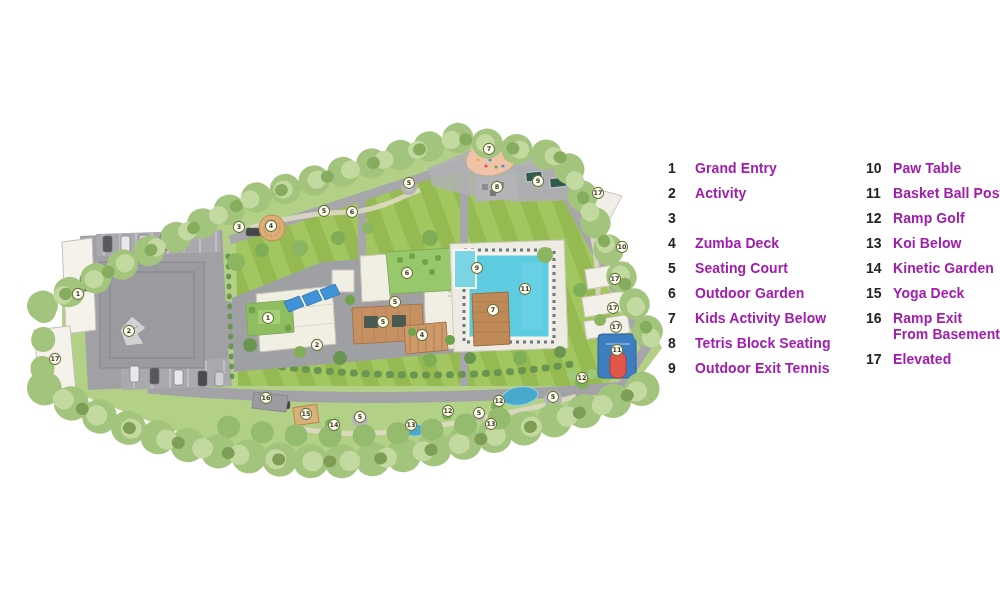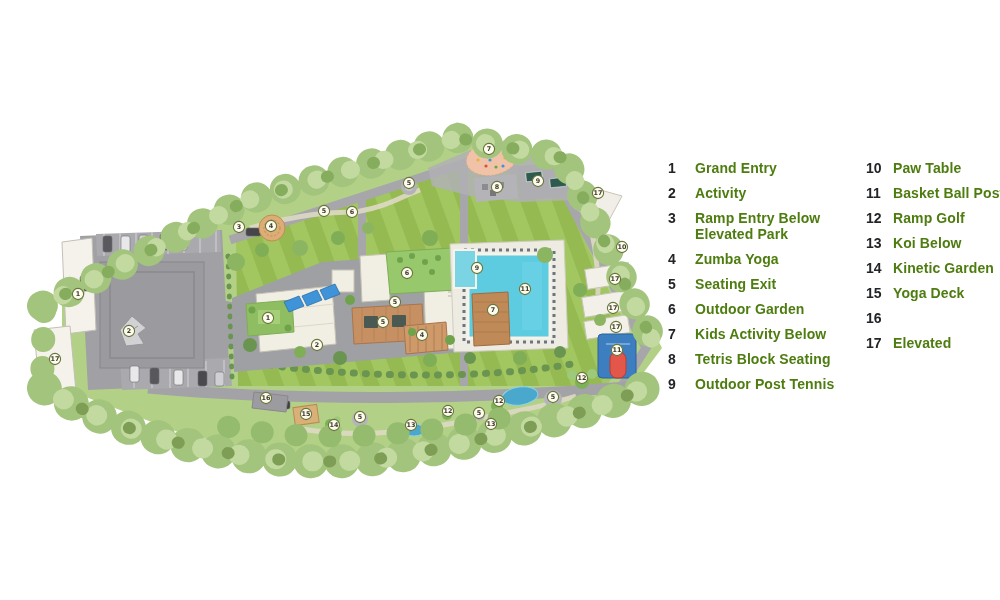--- a/index.html
+++ b/index.html
@@ -6,21 +6,21 @@
   body{width:1000px;height:600px;position:relative;overflow:hidden;
        font-family:"Liberation Sans",sans-serif;}
   .map-wrap{position:absolute;left:0;top:0;width:680px;height:600px;}
   .legend{position:absolute;left:668px;top:160px;display:flex;gap:26px;}
   .lcol{display:flex;flex-direction:column;}
   .lcol1{width:172px;}
   .lcol2{width:156px;}
   .lrow{display:flex;gap:9px;margin-bottom:9px;}
   .lnum{min-width:18px;flex-shrink:0;font-weight:700;font-size:14px;
         color:#232428;line-height:16px;}
-  .ltxt{font-weight:700;font-size:14px;color:#4d7c0f;line-height:16px;
+  .ltxt{font-weight:700;font-size:14px;color:#a21caf;line-height:16px;
         white-space:pre-line;letter-spacing:.1px;}
   .mnum{font-family:"DejaVu Sans",sans-serif;font-size:6.4px;font-weight:700;
         fill:#3c3c28;}
 </style>
 </head>
 <body>
 
 <div class="map-wrap">
 <svg width="680" height="600" viewBox="0 0 680 600" xmlns="http://www.w3.org/2000/svg">
   <defs>
@@ -412,46 +412,44 @@
       <div class="lrow">
         <span class="lnum">1</span>
         <span class="ltxt">Grand Entry</span>
       </div>
       <div class="lrow">
         <span class="lnum">2</span>
         <span class="ltxt">Activity</span>
       </div>
       <div class="lrow">
         <span class="lnum">3</span>
-        <span class="ltxt">Ramp Entry Below
-Elevated Park</span>
       </div>
       <div class="lrow">
         <span class="lnum">4</span>
-        <span class="ltxt">Zumba Yoga</span>
+        <span class="ltxt">Zumba Deck</span>
       </div>
       <div class="lrow">
         <span class="lnum">5</span>
-        <span class="ltxt">Seating Exit</span>
+        <span class="ltxt">Seating Court</span>
       </div>
       <div class="lrow">
         <span class="lnum">6</span>
         <span class="ltxt">Outdoor Garden</span>
       </div>
       <div class="lrow">
         <span class="lnum">7</span>
         <span class="ltxt">Kids Activity Below</span>
       </div>
       <div class="lrow">
         <span class="lnum">8</span>
         <span class="ltxt">Tetris Block Seating</span>
       </div>
       <div class="lrow">
         <span class="lnum">9</span>
-        <span class="ltxt">Outdoor Post Tennis</span>
+        <span class="ltxt">Outdoor Exit Tennis</span>
       </div>
     </div>
   <div class="lcol lcol2" id="lcol2">
       <div class="lrow">
         <span class="lnum">10</span>
         <span class="ltxt">Paw Table</span>
       </div>
       <div class="lrow">
         <span class="lnum">11</span>
         <span class="ltxt">Basket Ball Post</span>
@@ -467,19 +465,21 @@
       <div class="lrow">
         <span class="lnum">14</span>
         <span class="ltxt">Kinetic Garden</span>
       </div>
       <div class="lrow">
         <span class="lnum">15</span>
         <span class="ltxt">Yoga Deck</span>
       </div>
       <div class="lrow">
         <span class="lnum">16</span>
+        <span class="ltxt">Ramp Exit
+From Basement</span>
       </div>
       <div class="lrow">
         <span class="lnum">17</span>
         <span class="ltxt">Elevated</span>
       </div>
     </div>
 </div>
 
 </body></html>

